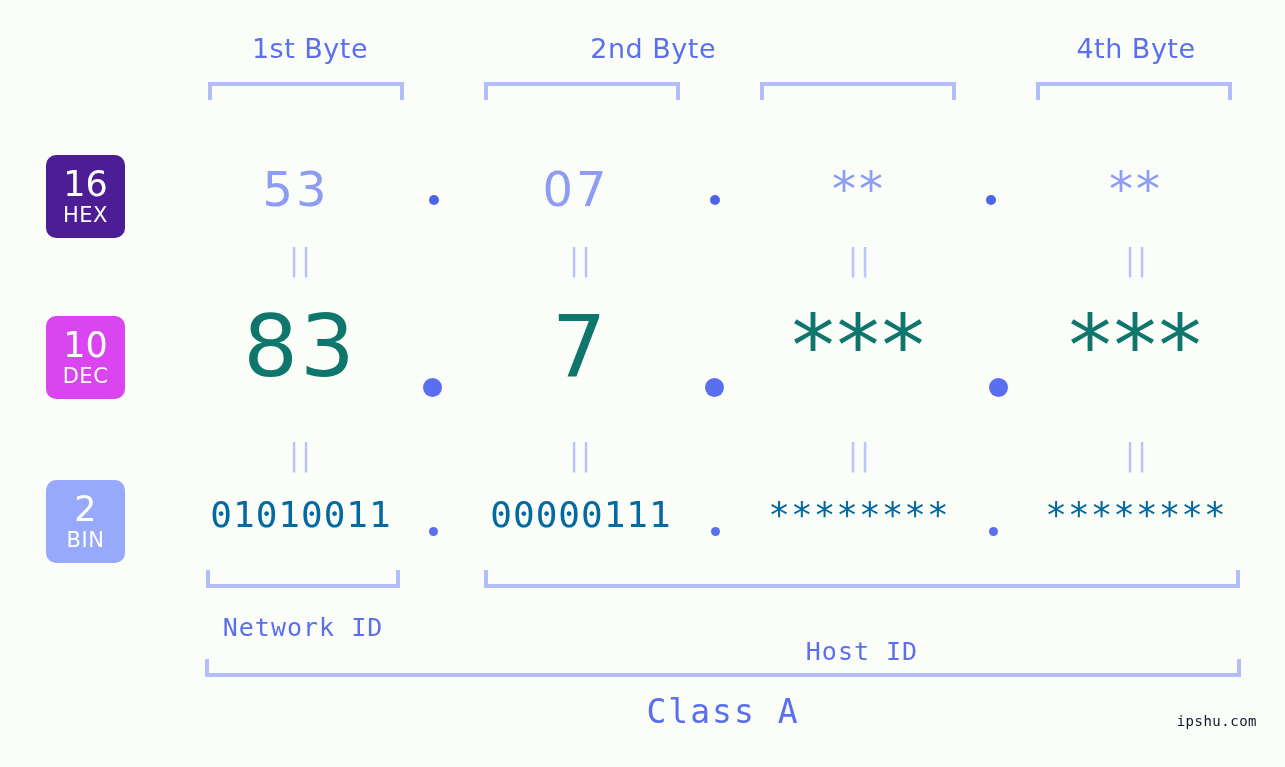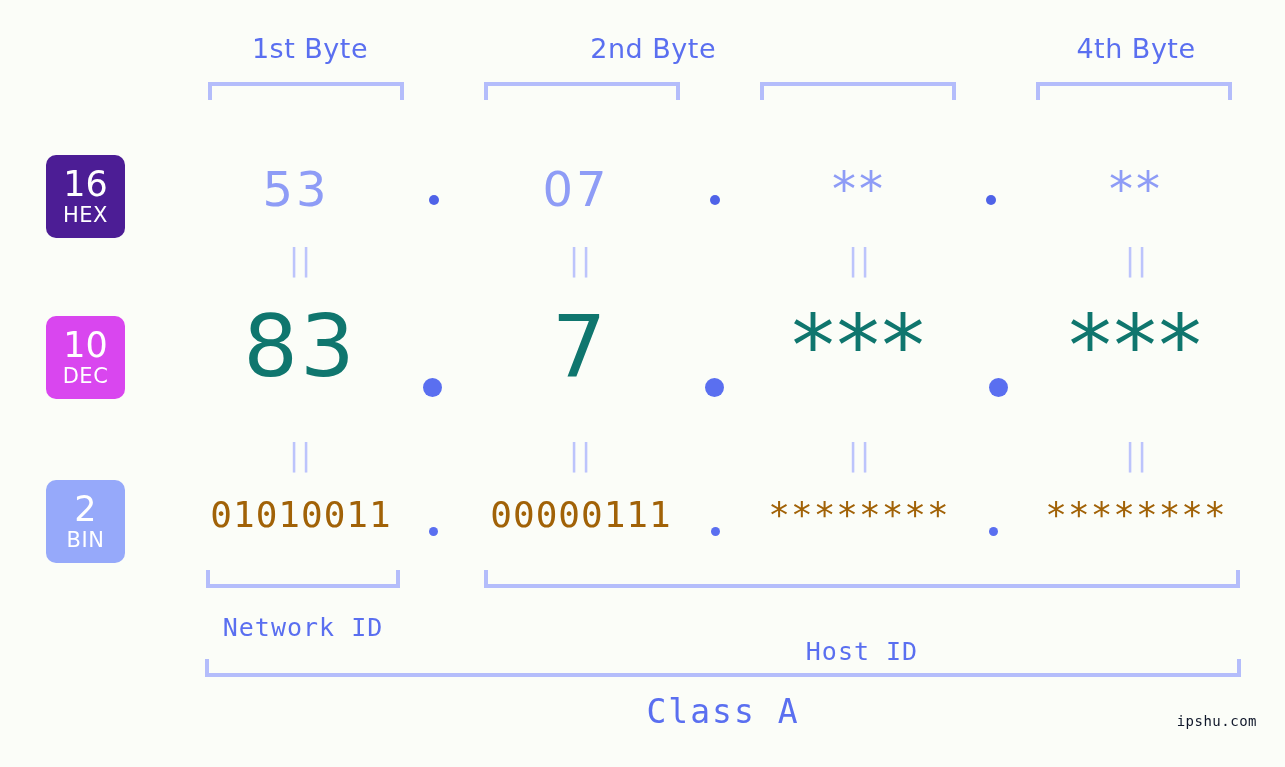--- a/index.html
+++ b/index.html
@@ -127,21 +127,21 @@
     border-radius: 50%;
     background: #5a6ff0;
   }
 
   
   .row-bin .val-cell {
     top: 494px;
     width: 290px;
     font-family: "DejaVu Sans Mono", monospace;
     font-size: 36px;
-    color: #a16207;
+    color: #0369a1;
     letter-spacing: 1px;
   }
   .row-bin .dot {
     position: absolute;
     top: 527px;
     width: 9px;
     height: 9px;
     border-radius: 50%;
     background: #5a6ff0;
   }

